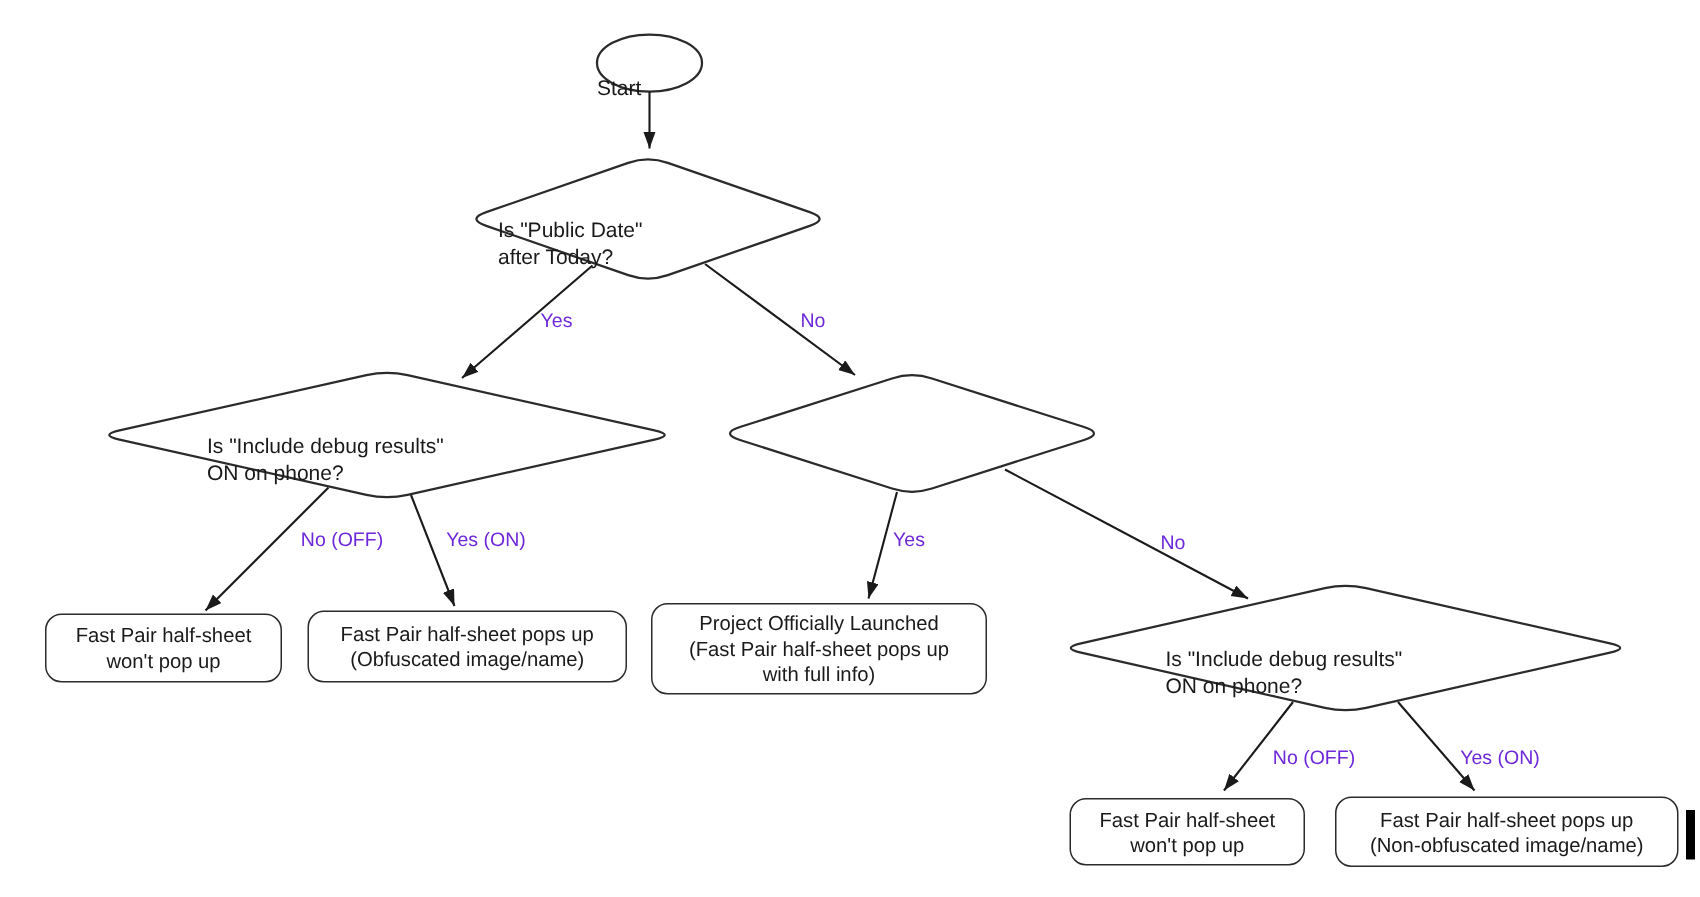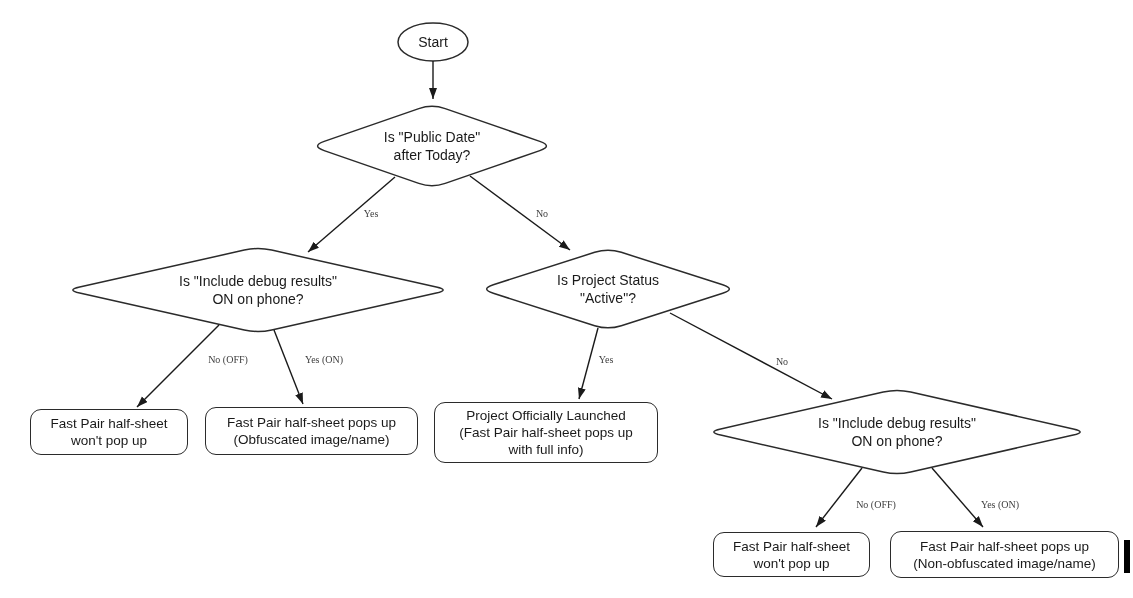--- a/index.html
+++ b/index.html
@@ -8,33 +8,33 @@
     width:1133px;height:598px;
     background:#ffffff;
     font-family:"Liberation Sans", sans-serif;
     color:#1a1a1a;
     overflow:hidden;
   }
   svg{position:absolute;left:0;top:0;}
   .node-label{
     position:absolute;
     white-space:pre-line;
-    text-align:center;
+    text-align:left;
     font-size:14px;
     line-height:18px;
     color:#1a1a1a;
+    margin-top:16px;
   }
   .edge-label{
     position:absolute;
     transform:translateX(-50%);
-    font-size:10px;
+    font-size:13px;
     line-height:15px;
-    color:#404040;
+    color:#6d28d9;
     white-space:nowrap;
-    font-family:Liberation Serif, serif;
   }
   .terminal-box{
     position:absolute;
     border:1.6px solid #2b2b2b;
     border-radius:11px;
     background:#ffffff;
     display:flex;
     align-items:center;
     justify-content:center;
     text-align:center;
@@ -84,22 +84,20 @@
   </svg>
 
   <div class="node-label" style="left:398px;top:33px;width:70px;">Start</div>
 
   <div class="node-label" style="left:332px;top:128px;width:200px;">Is "Public Date"
 after Today?</div>
 
   <div class="node-label" style="left:138px;top:272px;width:240px;">Is "Include debug results"
 ON on phone?</div>
 
-  <div class="node-label" style="left:508px;top:271px;width:200px;">Is Project Status
-"Active"?</div>
 
   <div class="node-label" style="left:777px;top:414px;width:240px;">Is "Include debug results"
 ON on phone?</div>
 
   <div class="edge-label" style="left:371px;top:206px;">Yes</div>
   <div class="edge-label" style="left:542px;top:206px;">No</div>
   <div class="edge-label" style="left:228px;top:352px;">No (OFF)</div>
   <div class="edge-label" style="left:324px;top:352px;">Yes (ON)</div>
   <div class="edge-label" style="left:606px;top:352px;">Yes</div>
   <div class="edge-label" style="left:782px;top:354px;">No</div>

